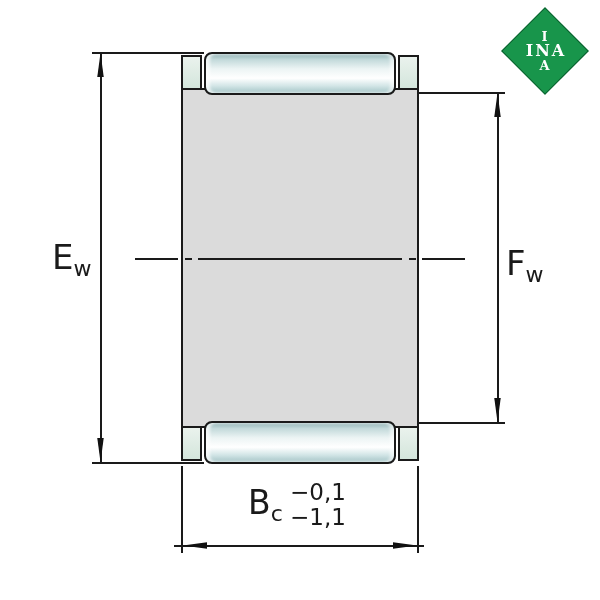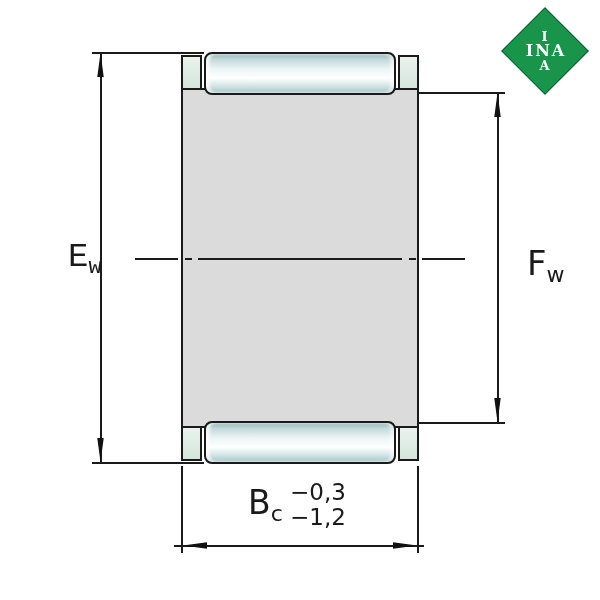--- a/index.html
+++ b/index.html
@@ -77,44 +77,44 @@
   <div class="abs cl" style="left:185px;width:7px;"></div>
   <div class="abs cl" style="left:198px;width:204px;"></div>
   <div class="abs cl" style="left:409px;width:7px;"></div>
   <div class="abs cl" style="left:422px;width:43px;"></div>
 
   <div class="abs hline" style="left:92px;top:52px;width:112px;"></div>
   <div class="abs hline" style="left:92px;top:462px;width:112px;"></div>
   <div class="abs vline" style="left:100px;top:53px;height:409px;"></div>
   <div class="abs arr up" style="left:96px;top:53px;"></div>
   <div class="abs arr down" style="left:96px;top:438px;"></div>
-  <div class="abs dim-label" style="left:68px;top:240px;font-family:Liberation Mono, monospace;">
+  <div class="abs dim-label" style="left:52px;top:240px;">
     <span>E</span><span class="sub">w</span>
   </div>
 
   <div class="abs hline" style="left:419px;top:92px;width:86px;"></div>
   <div class="abs hline" style="left:419px;top:422px;width:86px;"></div>
   <div class="abs vline" style="left:497px;top:93px;height:329px;"></div>
   <div class="abs arr up" style="left:493px;top:93px;"></div>
   <div class="abs arr down" style="left:493px;top:398px;"></div>
-  <div class="abs dim-label" style="left:527px;top:246px;">
+  <div class="abs dim-label" style="left:506px;top:246px;">
     <span>F</span><span class="sub">w</span>
   </div>
 
   <div class="abs vline" style="left:181px;top:466px;height:87px;"></div>
   <div class="abs vline" style="left:417px;top:466px;height:87px;"></div>
   <div class="abs hline" style="left:174px;top:545px;width:250px;"></div>
   <div class="abs arr left" style="left:183px;top:541px;"></div>
   <div class="abs arr right" style="left:393px;top:541px;"></div>
   <div class="abs dim-label" style="left:248px;top:486px;font-size:33px;">
     <span>B</span><span class="sub">c</span>
   </div>
   <div class="abs tol" style="left:290px;top:480px;">
-    <div>−0,3</div>
-    <div>−1,2</div>
+    <div>−0,1</div>
+    <div>−1,1</div>
   </div>
 
   <div class="abs ina-diamond">
     <div class="ina-text">
       <div class="l1">I</div>
       <div class="l2">INA</div>
       <div class="l3">A</div>
     </div>
   </div>
 

